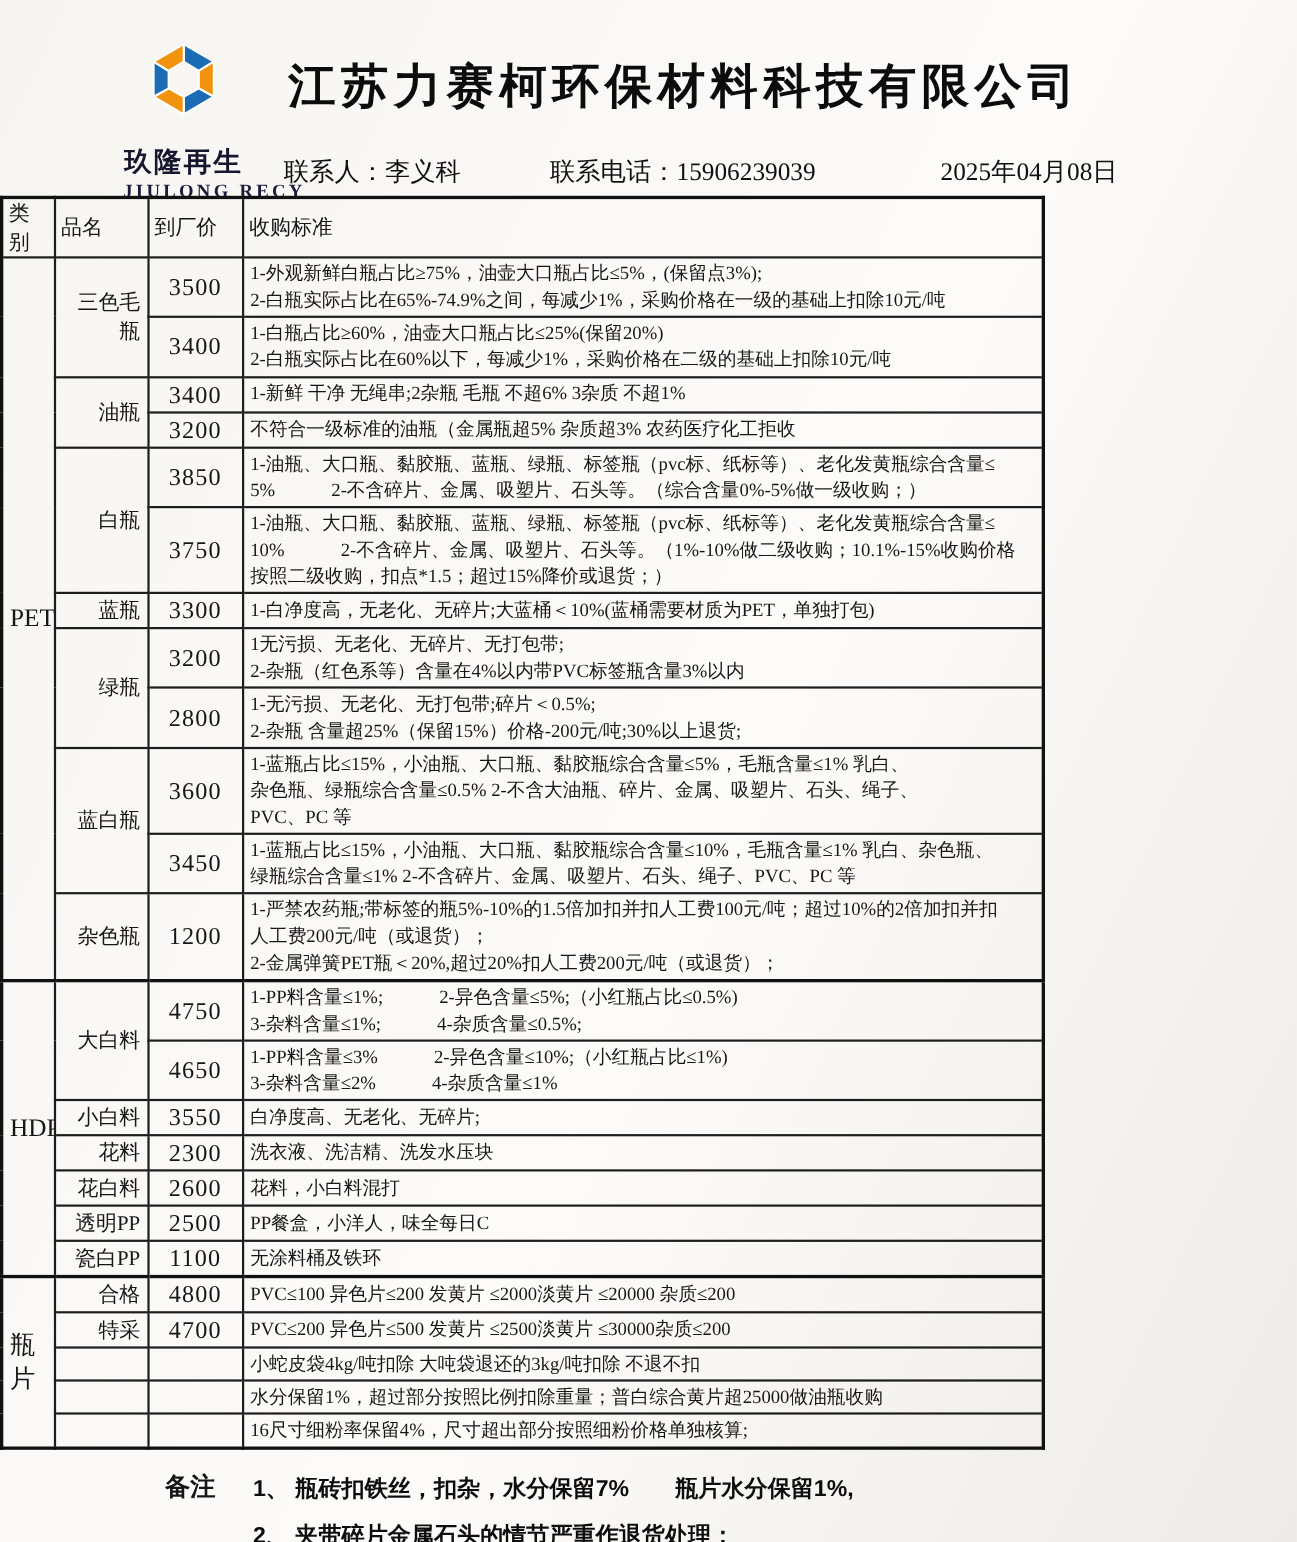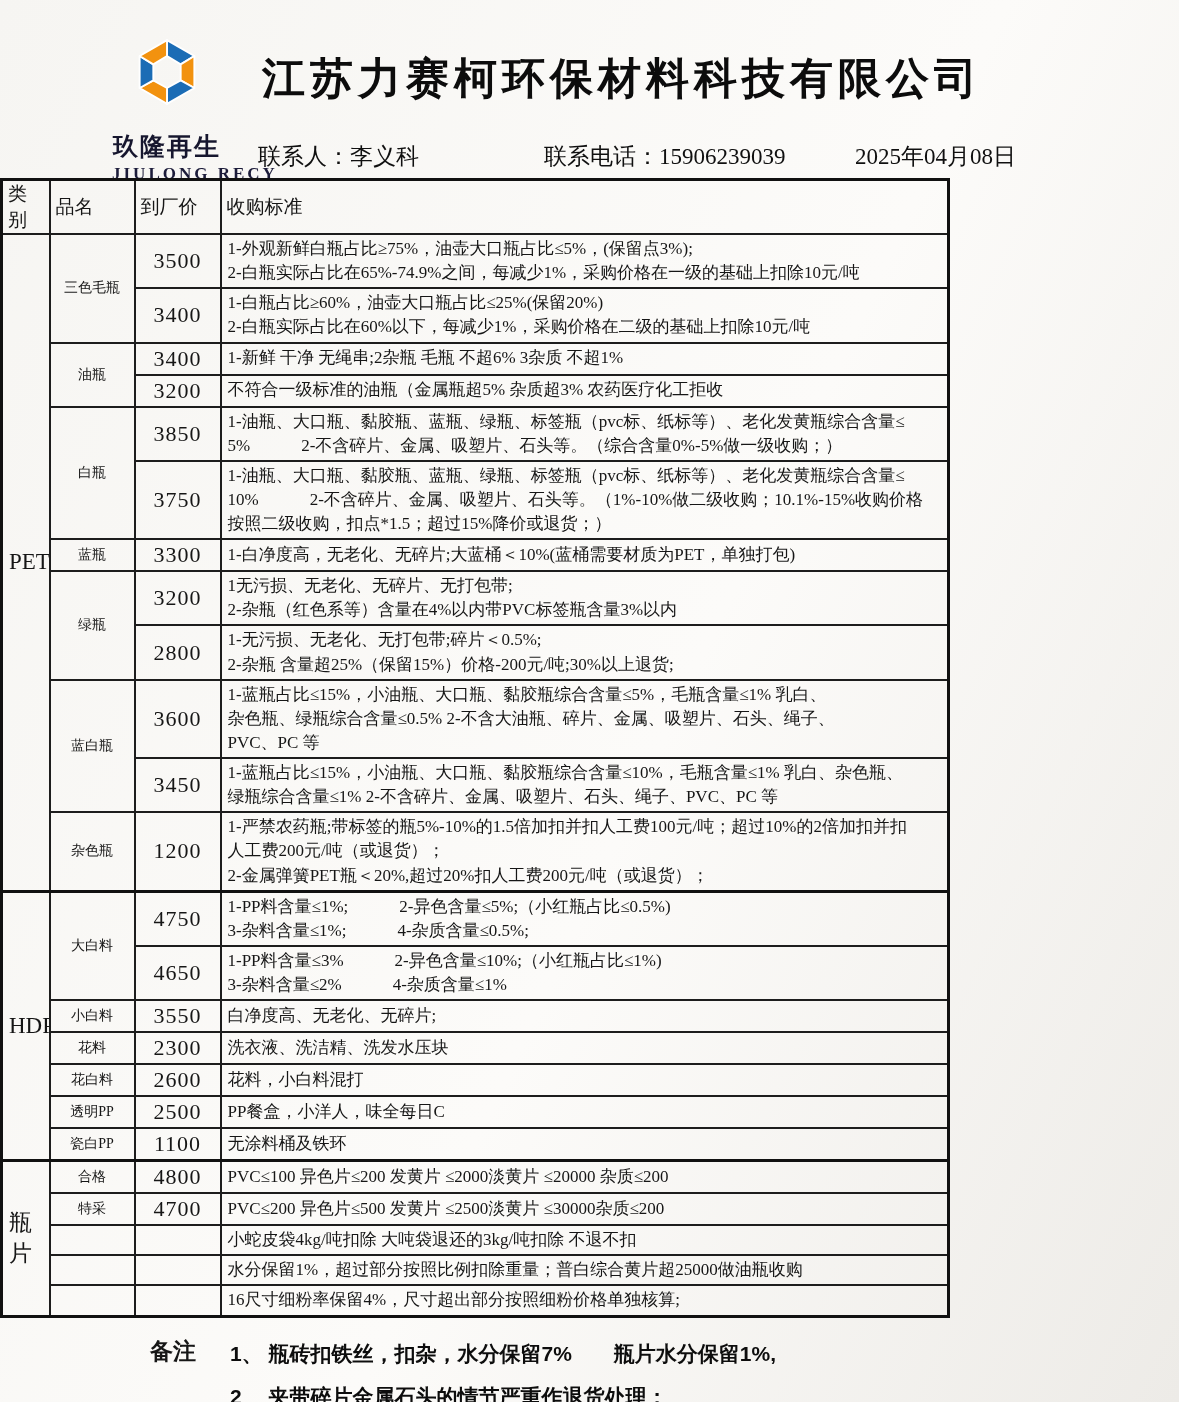--- a/index.html
+++ b/index.html
@@ -13,32 +13,32 @@
   .logo svg{display:block;margin:0 auto}
   .logo-cn{font-family:"Liberation Sans","DejaVu Sans",sans-serif;font-weight:bold;
     font-size:25px;letter-spacing:2px;color:#16162e;margin-top:16px;white-space:nowrap}
   .logo-en{font-family:Liberation Serif, serif;font-weight:bold;
     font-size:17px;letter-spacing:3px;color:#1c1c3a;margin-top:1px;white-space:nowrap}
   .company-title{position:absolute;left:262px;top:50px;width:800px;
     font-family:"Liberation Sans","DejaVu Sans",sans-serif;font-weight:900;
     font-size:43px;letter-spacing:5px;color:#0c0c0c;white-space:nowrap}
   .contact-row{position:absolute;top:141px;left:0;width:1179px;font-size:23px;color:#101010}
   .contact-person{position:absolute;left:258px;white-space:nowrap}
-  .contact-phone{position:absolute;left:544px;white-space:nowrap}
+  .contact-phone{position:absolute;left:500px;white-space:nowrap}
   .doc-date{position:absolute;left:855px;white-space:nowrap}
   
   .sheet{position:absolute;top:178px;left:0;width:1179px}
   table.price-table{border-collapse:collapse;width:950px;
     table-layout:fixed;border:3px solid #111}
   table.price-table td{border:2px solid #1d1d1d;padding:2px 6px;vertical-align:middle;
     overflow:hidden}
   tr.thead td{font-size:19px;height:24px;padding:0 5px}
   td.col-cat-h,td.col-name-h,td.col-price-h{text-align:left}
   td.cat{text-align:left;font-size:23px;padding:0 1px}
-  td.name{text-align:center;font-size:14px}
+  td.name{text-align:right;font-size:19px}
   td.price{text-align:center;font-size:22px;letter-spacing:1px}
   td.std{font-size:17px;line-height:1.42;white-space:pre-line;padding:3px 6px}
   tr.group-start td{border-top:3px solid #111}
   
   .notes{display:flex;margin-left:150px;margin-top:14px;
     font-family:"Liberation Sans","DejaVu Sans",sans-serif;font-weight:bold}
   .notes-label{width:80px;font-size:23px;padding-top:4px}
   .notes-items{font-size:21px;line-height:2.05;color:#0d0d0d}
 </style>
 </head>

